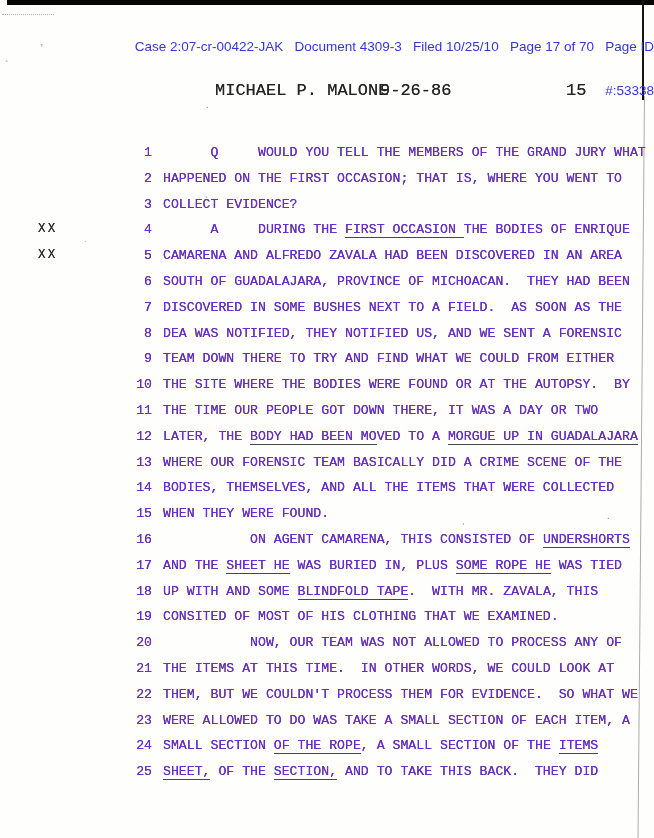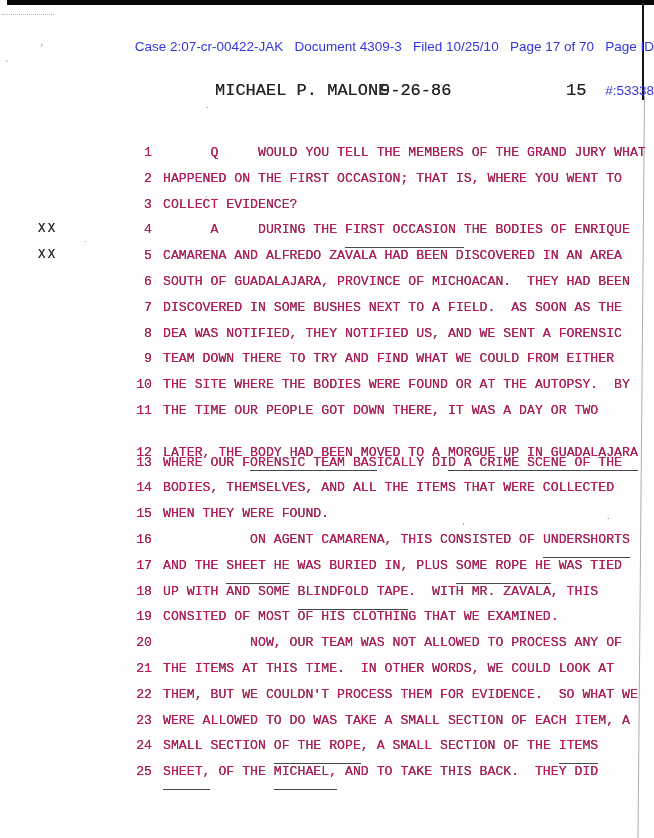--- a/index.html
+++ b/index.html
@@ -26,24 +26,24 @@
     font-family:"Liberation Sans","DejaVu Sans",sans-serif;
     font-size:13.5px;line-height:14.5px;
     white-space:pre;
   }
   
   .doc-title span{position:absolute;top:81px;font-size:17px;color:#242424;white-space:pre;text-shadow:0 0 .4px #444;}
   .t-name{left:215px;}
   .t-date{left:380px;}
   .t-page{left:566px;}
   
-  .tline{position:absolute;left:112px;font-size:13.2px;color:#be185d;text-shadow:0 0 .4px #444;}
+  .tline{position:absolute;left:112px;font-size:13.2px;color:#6d28d9;text-shadow:0 0 .4px #444;}
   .lnum{display:inline-block;width:40px;text-align:right;white-space:pre;vertical-align:top;}
   .ltext{display:inline-block;margin-left:11px;white-space:pre;vertical-align:top;}
-  .u{border-bottom:1.5px solid #474747;padding-bottom:10px;}
+  .u{border-bottom:1.5px solid #474747;padding-bottom:0;}
   .margin-mark{position:absolute;left:38px;font-size:12.5px;letter-spacing:2.2px;color:#2a2a2a;text-shadow:0 0 .4px #444;}
 </style>
 </head>
 <body>
 
 <div class="page">
 
   <div class="top-bar"></div>
   <div class="edge-line-dark"></div>
   <div class="edge-line-faint"></div>
@@ -65,34 +65,34 @@
       <div class="tline" style="top: 170.8px;"><span class="lnum">2</span><span class="ltext"><span>HAPPENED ON THE FIRST OCCASION; THAT IS, WHERE YOU WENT TO</span></span></div>
       <div class="tline" style="top: 196.6px; text-decoration: underline;"><span class="lnum">3</span><span class="ltext"><span>COLLECT EVIDENCE?</span></span></div>
       <div class="tline" style="top: 222.4px;"><span class="lnum">4</span><span class="ltext"><span>      A     DURING THE </span><span class="u">FIRST OCCASION </span><span>THE BODIES OF ENRIQUE</span></span></div>
       <div class="tline" style="top: 248.2px;"><span class="lnum">5</span><span class="ltext"><span>CAMARENA AND ALFREDO ZAVALA HAD BEEN DISCOVERED IN AN AREA</span></span></div>
       <div class="tline" style="top: 274px;"><span class="lnum">6</span><span class="ltext"><span>SOUTH OF GUADALAJARA, PROVINCE OF MICHOACAN.  THEY HAD BEEN</span></span></div>
       <div class="tline" style="top: 299.8px;"><span class="lnum">7</span><span class="ltext"><span>DISCOVERED IN SOME BUSHES NEXT TO A FIELD.  AS SOON AS THE</span></span></div>
       <div class="tline" style="top: 325.6px;"><span class="lnum">8</span><span class="ltext"><span>DEA WAS NOTIFIED, THEY NOTIFIED US, AND WE SENT A FORENSIC</span></span></div>
       <div class="tline" style="top: 351.4px;"><span class="lnum">9</span><span class="ltext"><span>TEAM DOWN THERE TO TRY AND FIND WHAT WE COULD FROM EITHER</span></span></div>
       <div class="tline" style="top: 377.2px;"><span class="lnum">10</span><span class="ltext"><span>THE SITE WHERE THE BODIES WERE FOUND OR AT THE AUTOPSY.  BY</span></span></div>
       <div class="tline" style="top: 403px;"><span class="lnum">11</span><span class="ltext"><span>THE TIME OUR PEOPLE GOT DOWN THERE, IT WAS A DAY OR TWO</span></span></div>
-      <div class="tline" style="top: 428.8px; margin-top: 16px;"><span class="lnum">12</span><span class="ltext"><span>LATER, THE </span><span class="u">BODY HAD BEEN MO</span><span>VED TO A </span><span class="u">MORGUE UP IN GUADALAJARA</span></span></div>
+      <div class="tline" style="top: 428.8px;"><span class="lnum">12</span><span class="ltext"><span>LATER, THE </span><span class="u">BODY HAD BEEN MO</span><span>VED TO A </span><span class="u">MORGUE UP IN GUADALAJARA</span></span></div>
       <div class="tline" style="top: 454.6px;"><span class="lnum">13</span><span class="ltext"><span>WHERE OUR FORENSIC TEAM BASICALLY DID A CRIME SCENE OF THE</span></span></div>
       <div class="tline" style="top: 480.4px;"><span class="lnum">14</span><span class="ltext"><span>BODIES, THEMSELVES, AND ALL THE ITEMS THAT WERE COLLECTED</span></span></div>
       <div class="tline" style="top: 506.2px;"><span class="lnum">15</span><span class="ltext"><span>WHEN THEY WERE FOUND.</span></span></div>
       <div class="tline" style="top: 532px;"><span class="lnum">16</span><span class="ltext"><span>           ON AGENT CAMARENA, THIS CONSISTED OF </span><span class="u">UNDERSHORTS</span></span></div>
       <div class="tline" style="top: 557.8px;"><span class="lnum">17</span><span class="ltext"><span>AND THE </span><span class="u">SHEET HE</span><span> WAS BURIED IN, PLUS </span><span class="u">SOME ROPE HE</span><span> WAS TIED</span></span></div>
       <div class="tline" style="top: 583.6px;"><span class="lnum">18</span><span class="ltext"><span>UP WITH AND SOME </span><span class="u">BLINDFOLD TAPE</span><span>.  WITH MR. ZAVALA, THIS</span></span></div>
       <div class="tline" style="top: 609.4px;"><span class="lnum">19</span><span class="ltext"><span>CONSITED OF MOST OF HIS CLOTHING THAT WE EXAMINED.</span></span></div>
       <div class="tline" style="top: 635.2px;"><span class="lnum">20</span><span class="ltext"><span>           NOW, OUR TEAM WAS NOT ALLOWED TO PROCESS ANY OF</span></span></div>
       <div class="tline" style="top: 661px;"><span class="lnum">21</span><span class="ltext"><span>THE ITEMS AT THIS TIME.  IN OTHER WORDS, WE COULD LOOK AT</span></span></div>
       <div class="tline" style="top: 686.8px;"><span class="lnum">22</span><span class="ltext"><span>THEM, BUT WE COULDN'T PROCESS THEM FOR EVIDENCE.  SO WHAT WE</span></span></div>
       <div class="tline" style="top: 712.6px;"><span class="lnum">23</span><span class="ltext"><span>WERE ALLOWED TO DO WAS TAKE A SMALL SECTION OF EACH ITEM, A</span></span></div>
       <div class="tline" style="top: 738.4px;"><span class="lnum">24</span><span class="ltext"><span>SMALL SECTION </span><span class="u">OF THE ROPE</span><span>, A SMALL SECTION OF THE </span><span class="u">ITEMS</span></span></div>
-      <div class="tline" style="top: 764.2px;"><span class="lnum">25</span><span class="ltext"><span class="u">SHEET,</span><span> OF THE </span><span class="u">MICHAEL,</span><span> AND TO TAKE THIS BACK.  THEY DID</span></span></div>
+      <div class="tline" style="top: 764.2px;"><span class="lnum">25</span><span class="ltext"><span class="u">SHEET,</span><span> OF THE </span><span class="u">SECTION,</span><span> AND TO TAKE THIS BACK.  THEY DID</span></span></div>
     </div>
 
   <div>
       <div class="margin-mark" style="top: 222.4px;">XX</div>
       <div class="margin-mark" style="top: 248.2px;">XX</div>
     </div>
   <div>
       <span class="speck" style="left: 40px; top: 42px; font-size: 10px;">’</span>
       <span class="speck" style="left: 5px; top: 51px; font-size: 10px;">ˏ</span>
       <span class="speck" style="left: 205px; top: 188px; font-size: 9px;">ˎ</span>

